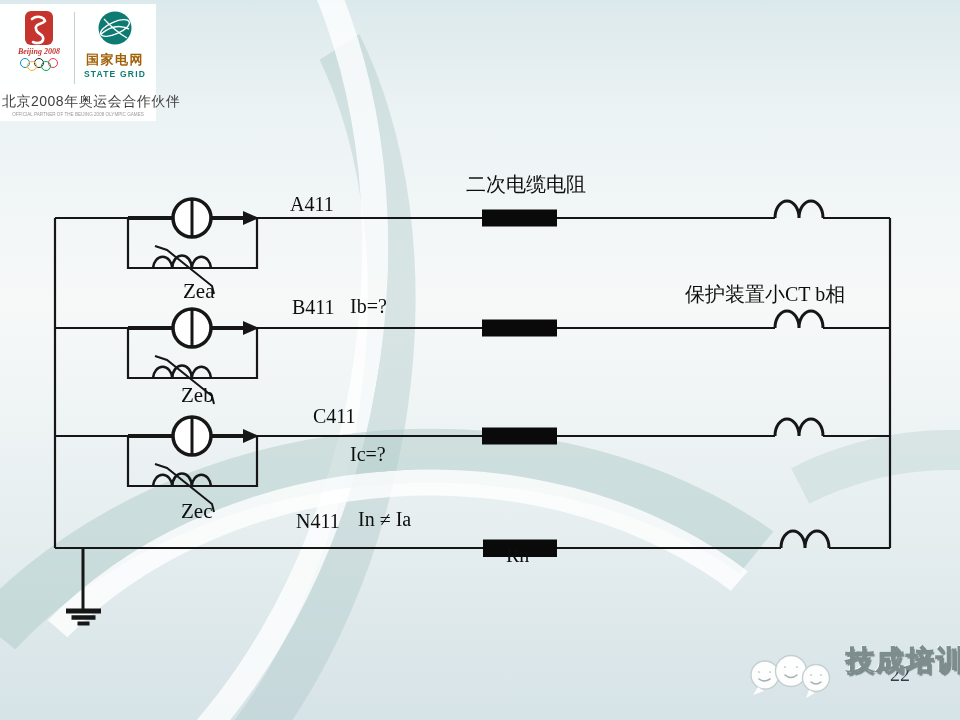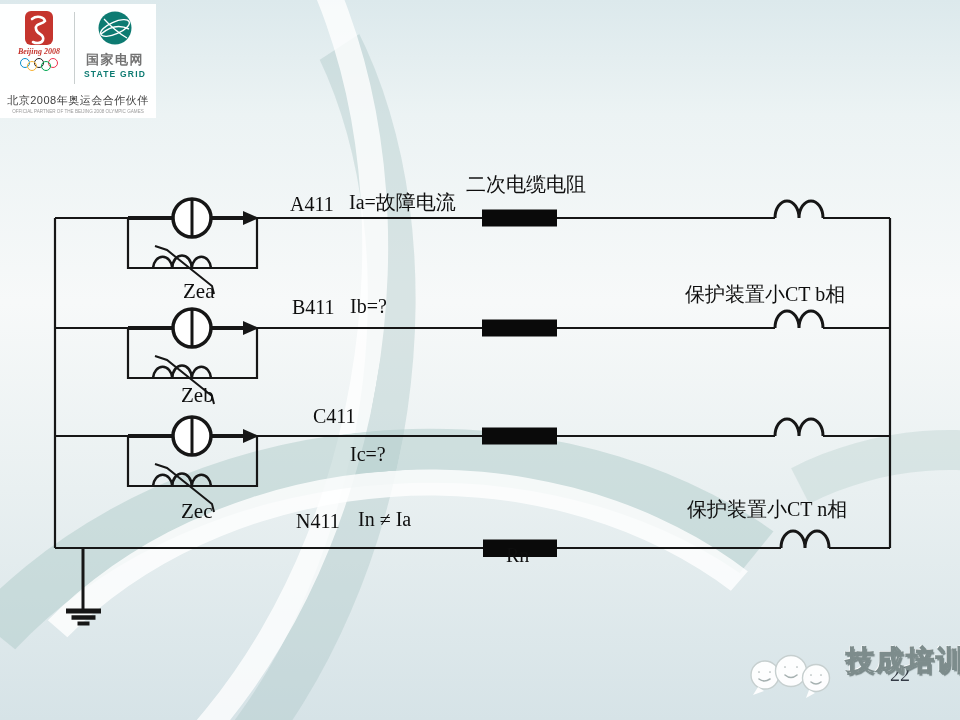--- a/index.html
+++ b/index.html
@@ -18,23 +18,23 @@
     background:rgba(255,255,255,.96);text-align:center;}
   .logo-top{position:relative;height:78px;}
   .logo-left{position:absolute;left:6px;top:0;width:62px;text-align:center;}
   .emblem{display:block;margin:0 auto;}
   .script{font-family:"Liberation Serif",serif;font-style:italic;font-weight:bold;font-size:8px;color:#c5352e;margin-top:1px;}
   .rings{margin-top:2px;height:12px;}
   .ring{display:inline-block;width:8px;height:8px;border-radius:50%;border:1.4px solid;margin:0 -1.5px;vertical-align:top;}
   .ring.low{transform:translateY(3px);}
   .vdiv{position:absolute;left:72px;top:2px;width:1px;height:72px;background:#c9cfcf;}
   .logo-right{position:absolute;left:78px;top:0;width:70px;text-align:center;}
-  .grid-cn{font-size:13px;font-weight:bold;color:#737373;letter-spacing:1.5px;margin-top:1px;}
+  .grid-cn{font-size:13px;font-weight:bold;color:#a16207;letter-spacing:1.5px;margin-top:1px;}
   .grid-en{font-size:8.5px;font-weight:bold;color:#0d7b72;letter-spacing:1.2px;}
-  .partner-cn{font-size:11px;color:#3f3f3f;letter-spacing:.5px;margin-top:5px;white-space:nowrap;}
+  .partner-cn{font-size:14px;color:#3f3f3f;letter-spacing:.5px;margin-top:5px;white-space:nowrap;}
   .partner-en{font-size:5px;color:#9a9a9a;white-space:nowrap;transform:scale(.92);transform-origin:center;}
   
   .title{position:absolute;left:372px;top:46px;margin:0;z-index:5;
     font-family:"Liberation Serif","DejaVu Serif",serif;font-weight:bold;font-size:45px;
     color:#1c7a6e;letter-spacing:1px;text-shadow:1.5px 1.5px 1px rgba(10,60,52,.3);white-space:nowrap;}
   
   .circuit{position:absolute;left:0;top:0;z-index:3;}
   
   .lbl{position:absolute;font-family:"Liberation Serif","DejaVu Serif",serif;font-size:20px;color:#0e0e0e;white-space:nowrap;z-index:4;}
   
@@ -137,37 +137,35 @@
       <g>
         <path d="M83 548 V610" stroke-width="3"></path>
         <path d="M66 611 H101" stroke-width="5"></path>
         <path d="M71.5 617.5 H95.5" stroke-width="4.5"></path>
         <path d="M77.5 623.5 H89.5" stroke-width="4"></path>
       </g>
     </g>
   </svg>
 
   <div class="lbl" style="left:290px;top:193px;">A411</div>
-  <div class="lbl" style="left:349px;top:189px;">Ia=故障电流</div>
   <div class="lbl" style="left:466px;top:171px;">二次电缆电阻</div>
   <div class="lbl" style="left:183px;top:279px;font-size:21px;">Zea</div>
 
   <div class="lbl" style="left:292px;top:296px;">B411</div>
   <div class="lbl" style="left:350px;top:295px;">Ib=?</div>
   <div class="lbl" style="left:685px;top:281px;">保护装置小CT b相</div>
   <div class="lbl" style="left:181px;top:383px;font-size:21px;">Zeb</div>
 
   <div class="lbl" style="left:292px;top:405px;margin-left:21px;">C411</div>
   <div class="lbl" style="left:350px;top:404px;margin-top:39px;">Ic=?</div>
   <div class="lbl" style="left:181px;top:499px;font-size:21px;">Zec</div>
 
   <div class="lbl" style="left:296px;top:510px;">N411</div>
   <div class="lbl" style="left:358px;top:508px;">In ≠ Ia</div>
   <div class="lbl" style="left:506px;top:544px;">Rn</div>
-  <div class="lbl" style="left:687px;top:496px;">保护装置小CT n相</div>
 
   <div class="pagenum">22</div>
   <svg class="bubbles" width="92" height="52" viewBox="0 0 92 52">
     <g fill="rgba(255,255,255,.93)" stroke="#c6cfcf" stroke-width="1.4">
       <circle cx="19" cy="25" r="14"></circle>
         <circle cx="45" cy="21" r="15.5"></circle>
         <circle cx="70" cy="28" r="13.5"></circle>
       <path d="M12 37 l-5 8 l11 -4 z" stroke="none"></path>
         <path d="M63 40 l-3 8 l9 -5 z" stroke="none"></path>
     </g>

